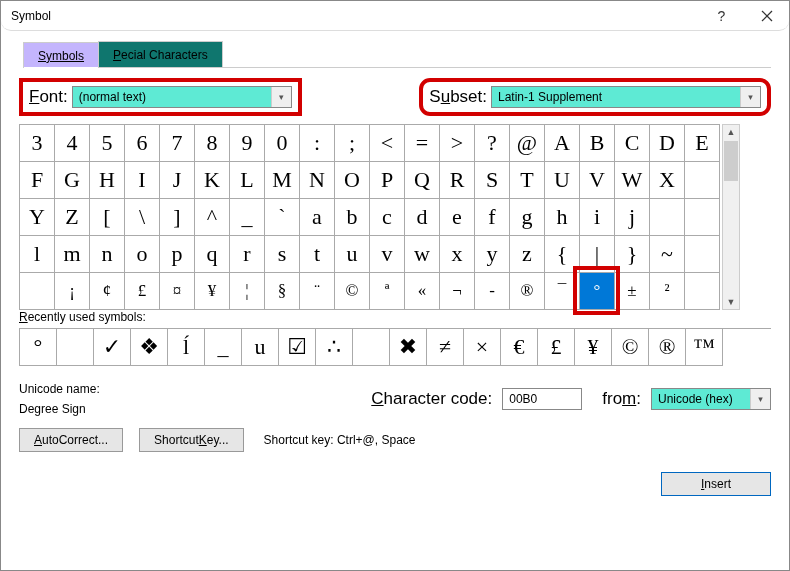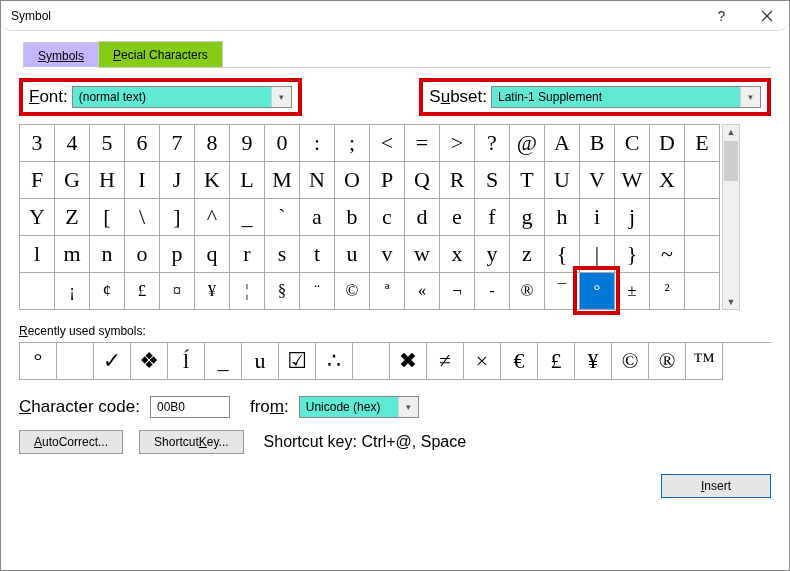--- a/index.html
+++ b/index.html
@@ -42,21 +42,21 @@
     display: flex;
     border-bottom: 1px solid #ccc;
     margin-bottom: 10px;
     margin-left: 4px;
   }
   .tab {
     padding: 6px 14px 5px;
     border: 1px solid #ccc;
     border-bottom: none;
     margin-right: -1px;
-    background: #84cc16;
+    background: #0f766e;
     position: relative;
     font-size: 12px;
   }
   .tab.active {
     top: 1px;
     background: #c4b5fd;
     z-index: 2;
     text-decoration: underline;
   }
   .tab.active::after {
@@ -129,21 +129,21 @@
     border: 1px solid #ccc;
     display:flex;
     flex-direction:column;
     justify-content:space-between;
     align-items:center;
     margin-left:2px;
   }
   .scrollbar .sbbtn { font-size:9px; color:#555; padding:2px 0;}
   .scrollbar .thumb { width:14px; height:40px; background:#cdcdcd; margin-top:2px;}
 
-  .recent-label { margin-top: 14px; font-size:12px;}
+  .recent-label { font-size:12px;}
   .recent-label .ul { text-decoration: underline;}
   .recent-grid {
     display:grid;
     grid-template-columns: repeat(16, 44px);
     grid-auto-rows: 37px;
     border-top:1px solid #aaa;
     border-left:1px solid #aaa;
     margin-top:4px;
   }
   .recent-cell {
@@ -179,21 +179,21 @@
     height:24px;
     padding:0 14px;
     border:1px solid #999;
     background:#e6e6e6;
     font-size:12px;
     display:inline-flex;
     align-items:center;
     justify-content:center;
   }
   .btn .ul { text-decoration: underline;}
-  .shortcut-static { font-size:16px; margin-left:4px;}
+  .shortcut-static { font-size:12px; margin-left:4px;}
 
   .footer {
     display:flex;
     justify-content:flex-end;
     gap:12px;
     margin-top:20px;
   }
   .footer .btn { width:110px; justify-content:center; }
   .footer .btn.primary { border:1.5px solid #0067c0; background:#e6e6e6;}
   .ul { text-decoration: underline; }
@@ -224,21 +224,21 @@
     </div>
 
     <div class="font-row">
       <div class="highlight-red" style="display:flex;align-items:center;">
         <span class="lbl"><span class="ul">F</span><span>ont:</span></span>
         <div class="combo" style="width:220px">
           <div class="txt">(normal text)</div>
           <div class="arrow">▾</div>
         </div>
       </div>
-      <div class="highlight-red" style="display:flex;align-items:center;">
+      <div class="highlight-red" style="display:flex;align-items:center;border-radius:11px;">
         <span class="lbl">S<span class="ul">u</span>bset:</span>
         <div class="combo" style="width:270px">
           <div class="txt">Latin-1 Supplement</div>
           <div class="arrow">▾</div>
         </div>
       </div>
     </div>
 
     <div class="symbol-grid-wrap" style="position:relative;">
       <div class="symbol-grid" id="symbol-grid">
@@ -369,20 +369,24 @@
         <div class="recent-cell">×</div>
         <div class="recent-cell">€</div>
         <div class="recent-cell">£</div>
         <div class="recent-cell">¥</div>
         <div class="recent-cell">©</div>
         <div class="recent-cell">®</div>
         <div class="recent-cell">™</div>
       </div>
 
     <div class="info-row">
+      <div class="info-left">
+        <div>Unicode name:</div>
+        <div>Degree Sign</div>
+      </div>
       <div class="info-right">
         <span class="lbl"><span class="ul">C</span><span>haracter code:</span></span>
         <div class="txtbox">
             <span>00B0</span>
           </div>
         <span class="lbl" style="margin-left:14px;"><span>fro</span><span class="ul">m</span><span>:</span></span>
         <div class="combo" style="width:120px">
           <div class="txt">Unicode (hex)</div>
           <div class="arrow">▾</div>
         </div>

